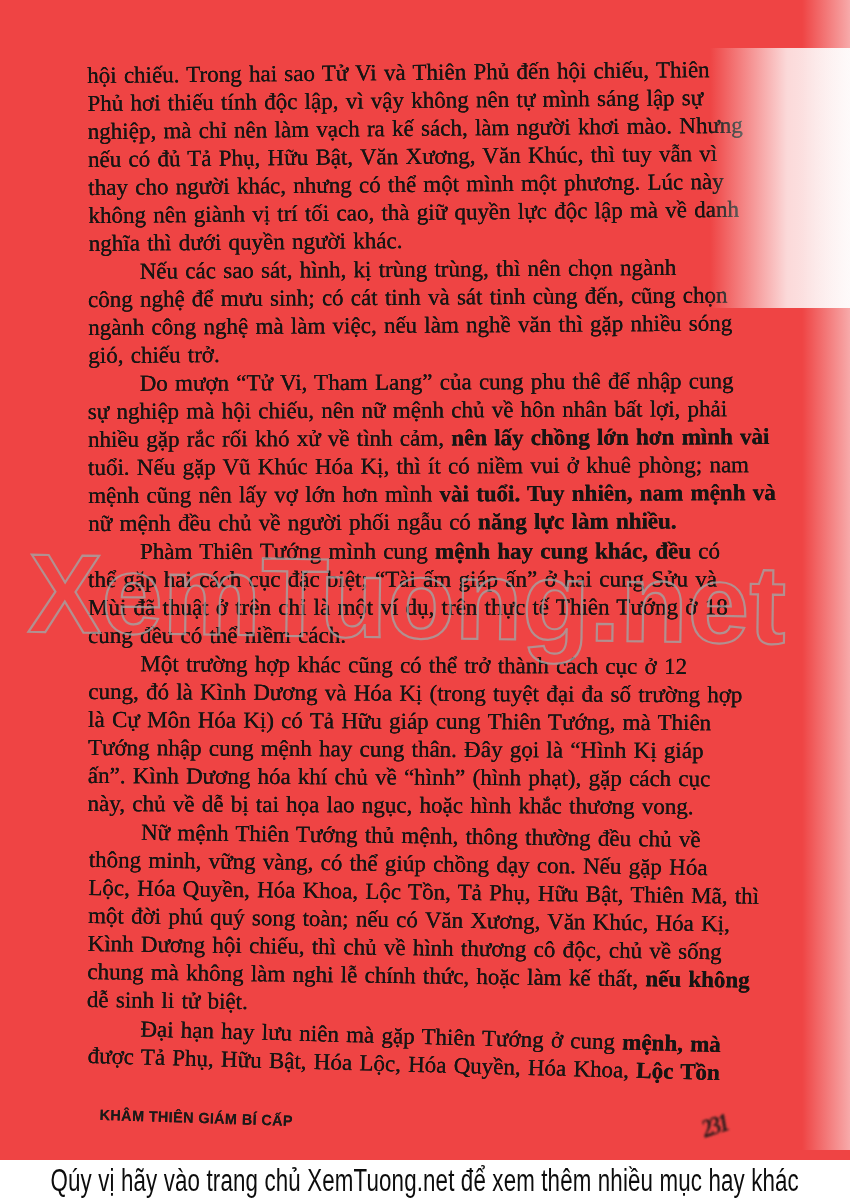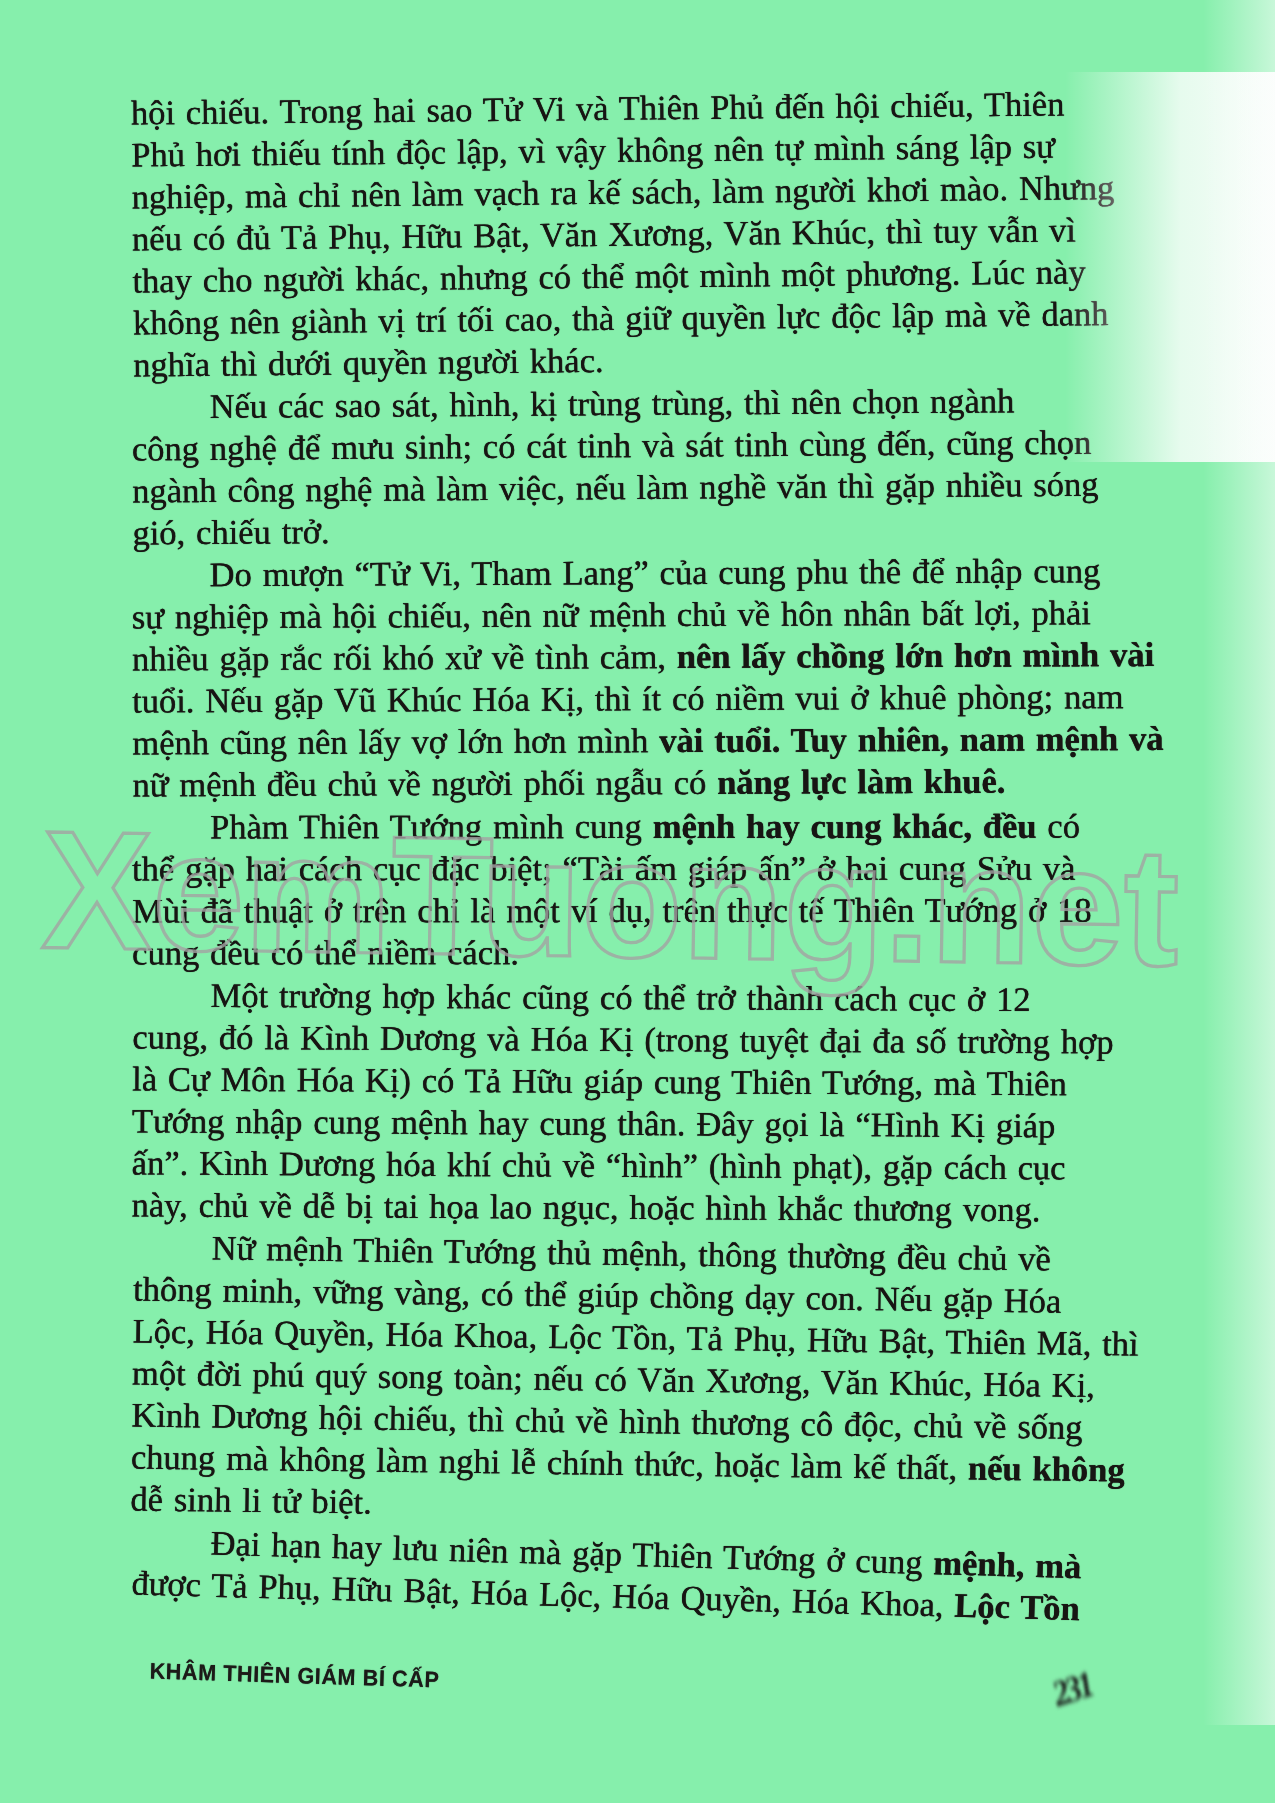--- a/index.html
+++ b/index.html
@@ -1,21 +1,21 @@
 <!DOCTYPE html>
 <html><head>
 <meta charset="utf-8">
 <style>
   html,body{margin:0;padding:0;}
   body{
     width:850px;height:1202px;overflow:hidden;position:relative;
     background:#ffffff;
     font-family:"Liberation Serif",serif;
   }
-  .page{position:absolute;inset:0;background:#86efac;}
+  .page{position:absolute;inset:0;background:#ef4444;}
 
   
   #textcol{
     position:absolute;left:88px;top:62px;width:772px;
     color:#171513;font-size:23px;
   }
   .para{transform-origin:0 50%;}
   .para:nth-child(1){transform:rotate(-0.55deg);}
   .para:nth-child(2){transform:rotate(-0.4deg);}
   .para:nth-child(3){transform:rotate(-0.25deg);}
@@ -103,21 +103,21 @@
         <div class="line"><span>công nghệ để mưu sinh; có cát tinh và sát tinh cùng đến, cũng chọn</span></div>
         <div class="line"><span>ngành công nghệ mà làm việc, nếu làm nghề văn thì gặp nhiều sóng</span></div>
         <div class="line"><span>gió, chiếu trở.</span></div>
       </div>
       <div class="para">
         <div class="line indent"><span>Do mượn “Tử Vi, Tham Lang” của cung phu thê để nhập cung</span></div>
         <div class="line"><span>sự nghiệp mà hội chiếu, nên nữ mệnh chủ về hôn nhân bất lợi, phải</span></div>
         <div class="line"><span>nhiều gặp rắc rối khó xử về tình cảm, </span><span class="hv">nên lấy chồng lớn hơn mình vài</span></div>
         <div class="line"><span>tuổi. Nếu gặp Vũ Khúc Hóa Kị, thì ít có niềm vui ở khuê phòng; nam</span></div>
         <div class="line"><span>mệnh cũng nên lấy vợ lớn hơn mình </span><span class="hv">vài tuổi. Tuy nhiên, nam mệnh và</span></div>
-        <div class="line"><span>nữ mệnh đều chủ về người phối ngẫu có </span><span class="hv">năng lực làm khuê.</span></div>
+        <div class="line"><span>nữ mệnh đều chủ về người phối ngẫu có </span><span class="hv">năng lực làm nhiều.</span></div>
       </div>
       <div class="para">
         <div class="line indent"><span>Phàm Thiên Tướng mình cung </span><span class="hv">mệnh hay cung khác, đều</span><span> có</span></div>
         <div class="line"><span>thể gặp hai cách cục đặc biệt; “Tài ấm giáp ấn” ở hai cung Sửu và</span></div>
         <div class="line"><span>Mùi đã thuật ở trên chỉ là một ví dụ, trên thực tế Thiên Tướng ở 18</span></div>
         <div class="line"><span>cung đều có thể niềm cách.</span></div>
       </div>
       <div class="para">
         <div class="line indent"><span>Một trường hợp khác cũng có thể trở thành cách cục ở 12</span></div>
         <div class="line"><span>cung, đó là Kình Dương và Hóa Kị (trong tuyệt đại đa số trường hợp</span></div>
@@ -145,14 +145,17 @@
     <text x="2" y="112" textLength="758" lengthAdjust="spacingAndGlyphs">XemTuong.net</text>
   </svg>
 
   <div class="fade-top"></div>
   <div class="fade-right"></div>
 
   <div class="book-title">KHÂM THIÊN GIÁM BÍ CẤP</div>
 
   <div class="page-num">231</div>
 
+  <div class="banner">
+    <span>Qúy vị hãy vào trang chủ XemTuong.net để xem thêm nhiều mục hay khác</span>
+  </div>
 
 </div>
 
 </body></html>

